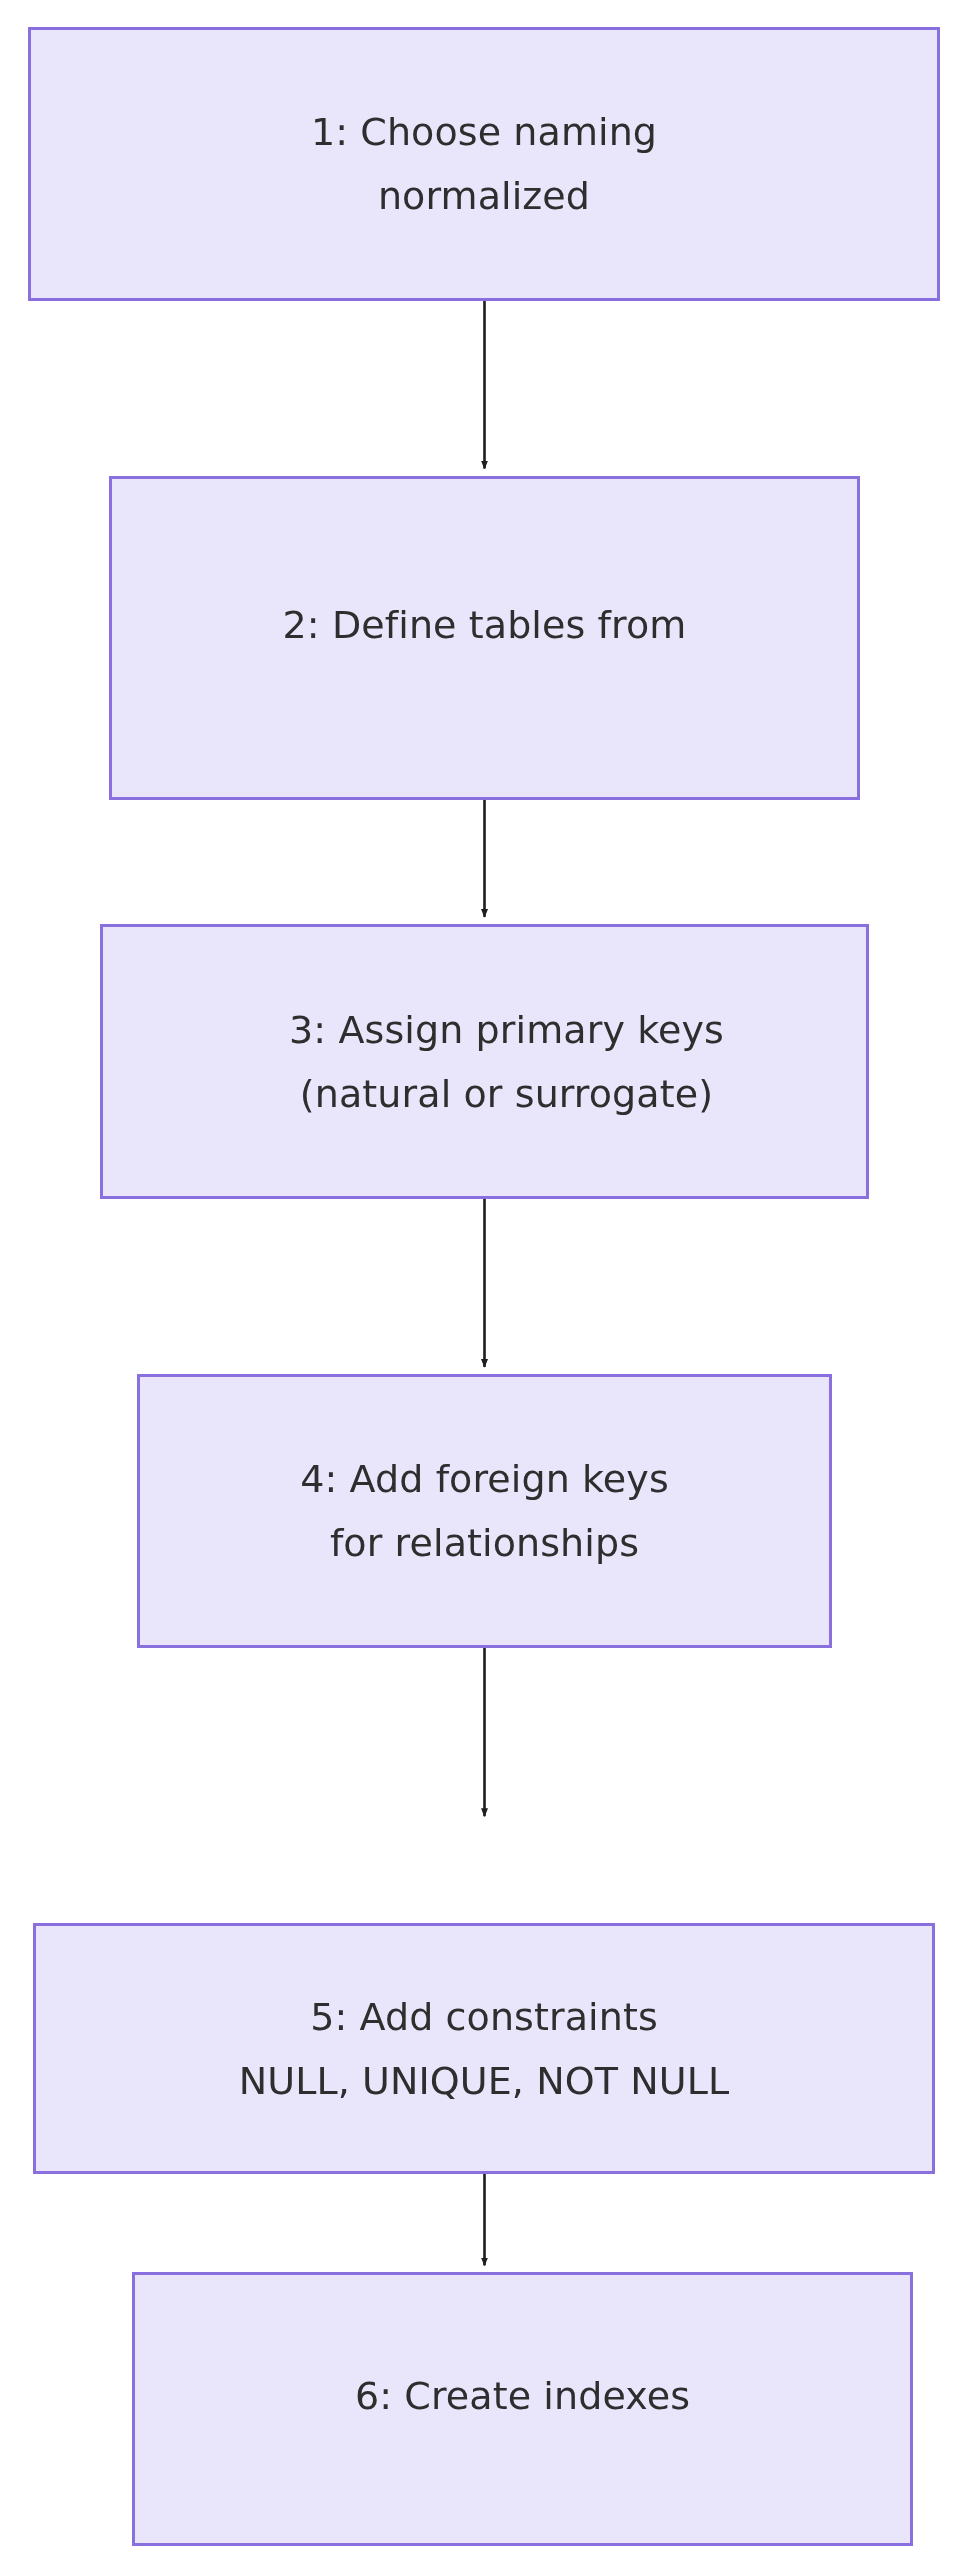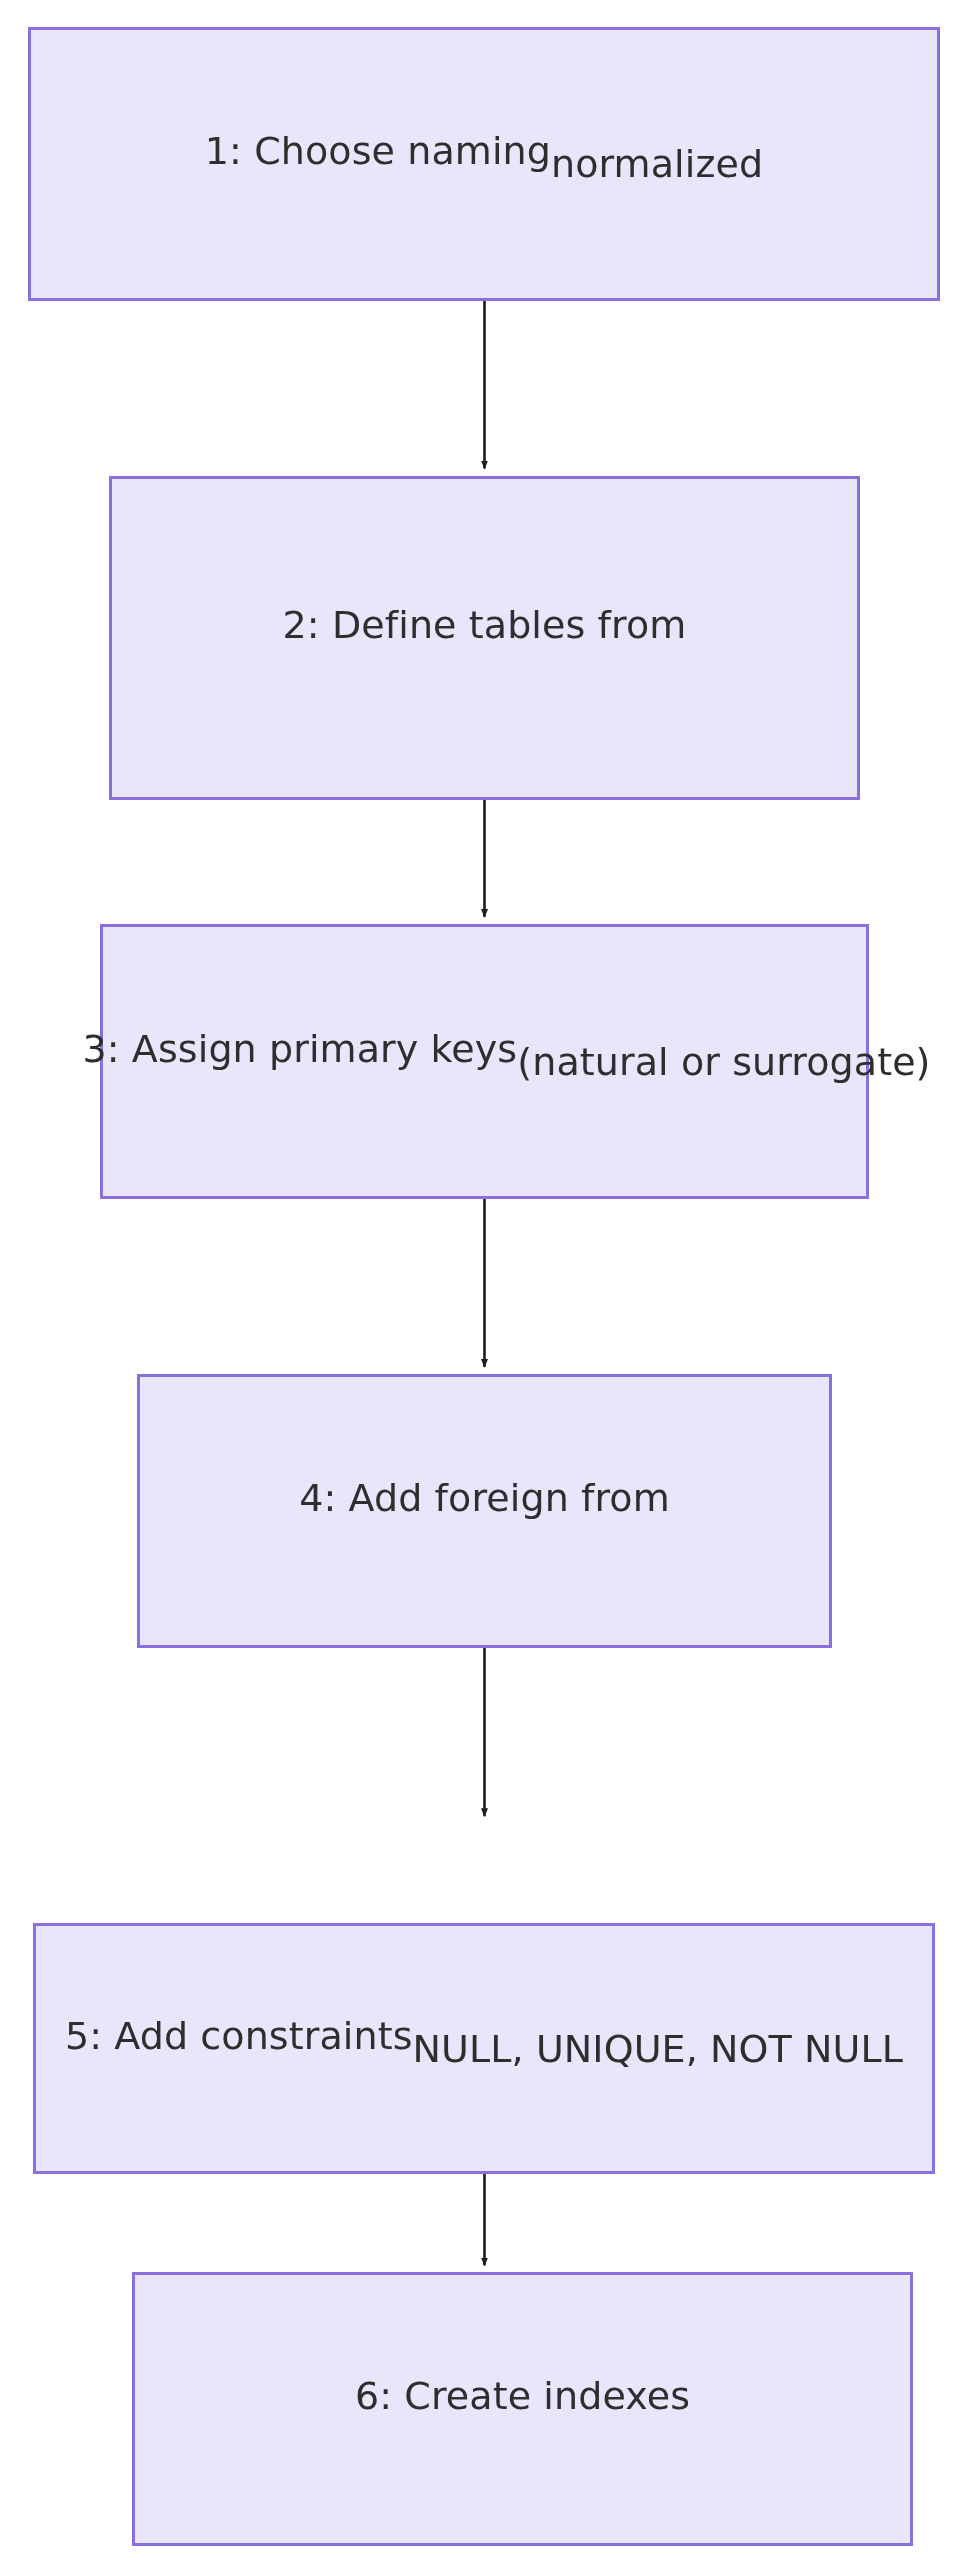--- a/index.html
+++ b/index.html
@@ -19,21 +19,21 @@
     width: 969px;
     height: 2576px;
     background: #ffffff;
   }
   .node {
     position: absolute;
     box-sizing: border-box;
     background: #e9e6fc;
     border: 3.5px solid #8a6fdf;
     display: flex;
-    flex-direction: row;
+    flex-direction: column;
     align-items: center;
     justify-content: center;
     z-index: 2;
   }
   .node-line {
     color: #2e2e2e;
     font-size: 38px;
     line-height: 1.0;
     text-align: center;
     white-space: nowrap;
@@ -76,21 +76,22 @@
   <div class="node" id="node-2" style="left: 109px; top: 476px; width: 751px; height: 324px;">
     <span class="node-line line-1">2: Define tables from</span>
   </div>
 
   <div class="node" id="node-3" style="left: 100px; top: 924px; width: 769px; height: 275px; padding-left: 44px;">
     <span class="node-line line-1">3: Assign primary keys</span>
     <span class="node-line line-2">(natural or surrogate)</span>
   </div>
 
   <div class="node" id="node-4" style="left: 137px; top: 1374px; width: 695px; height: 274px;">
-    <span class="node-line line-1">4: Add foreign from</span>
+    <span class="node-line line-1">4: Add foreign keys</span>
+    <span class="node-line line-2">for relationships</span>
   </div>
 
   <div class="node" id="node-5" style="left: 33px; top: 1923px; width: 902px; height: 251px;">
     <span class="node-line line-1">5: Add constraints</span>
     <span class="node-line line-2">NULL, UNIQUE, NOT NULL</span>
   </div>
 
   <div class="node" id="node-6" style="left: 132px; top: 2272px; width: 781px; height: 274px;">
     <span class="node-line line-1">6: Create indexes</span>
   </div>

